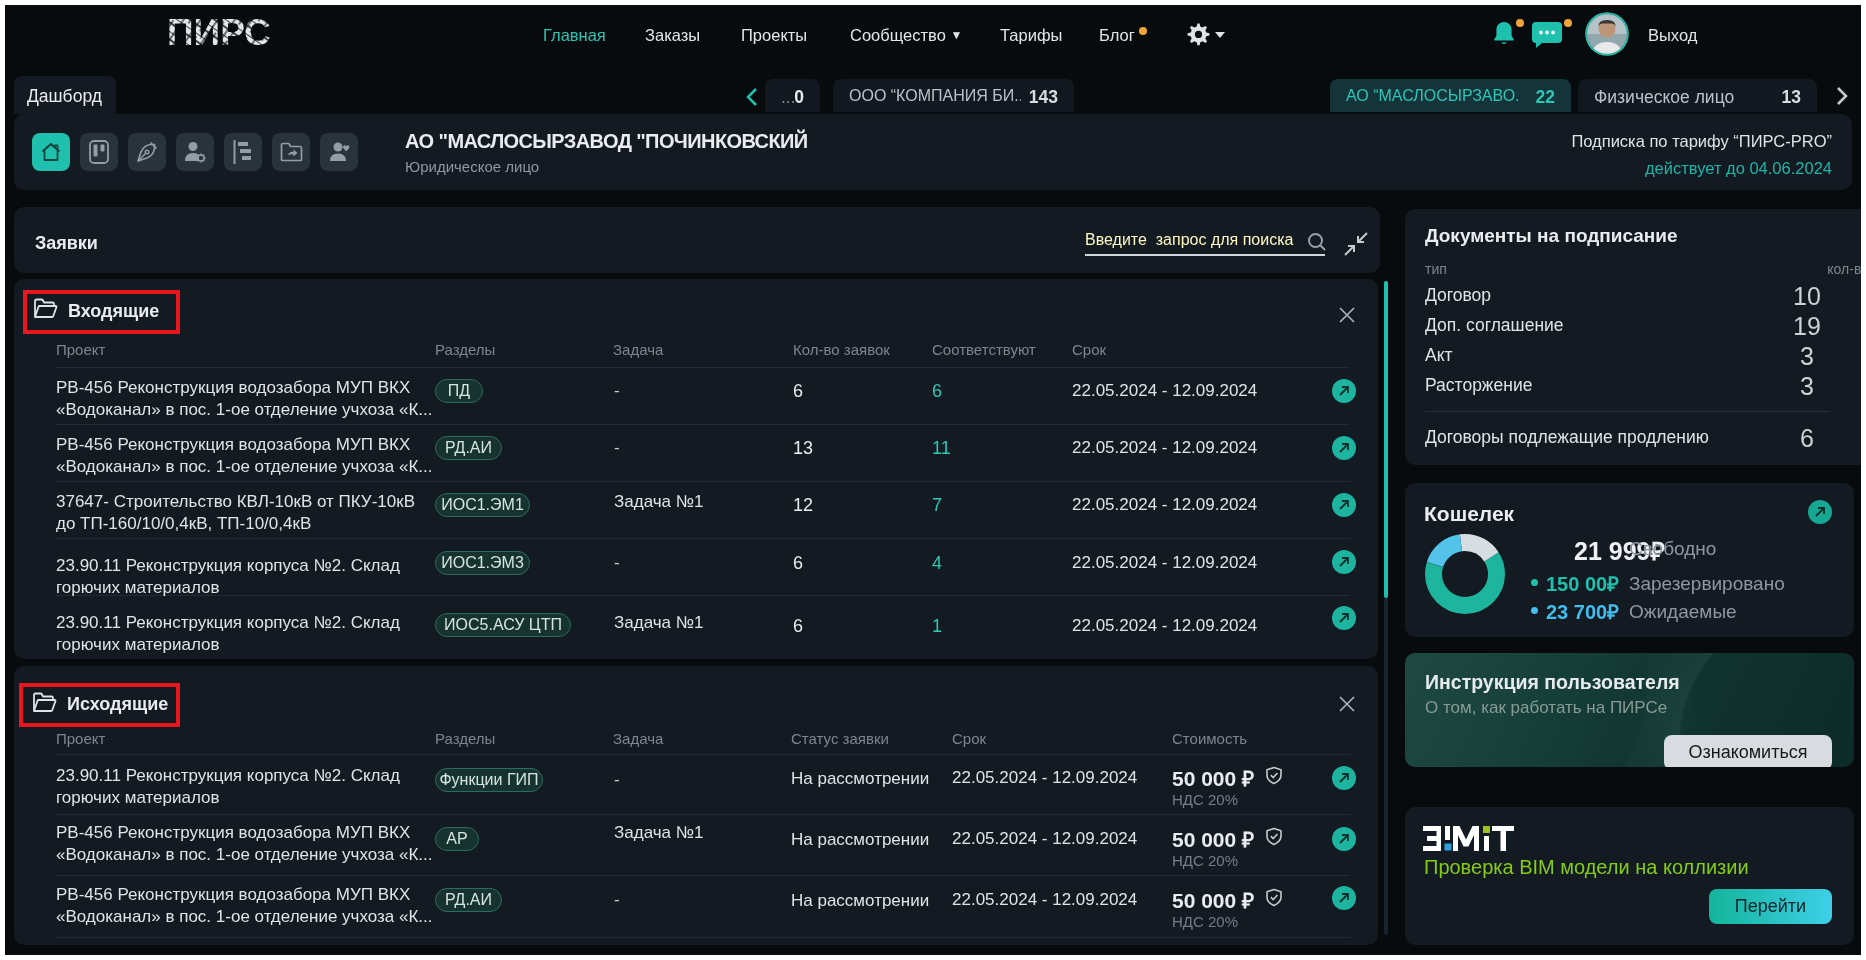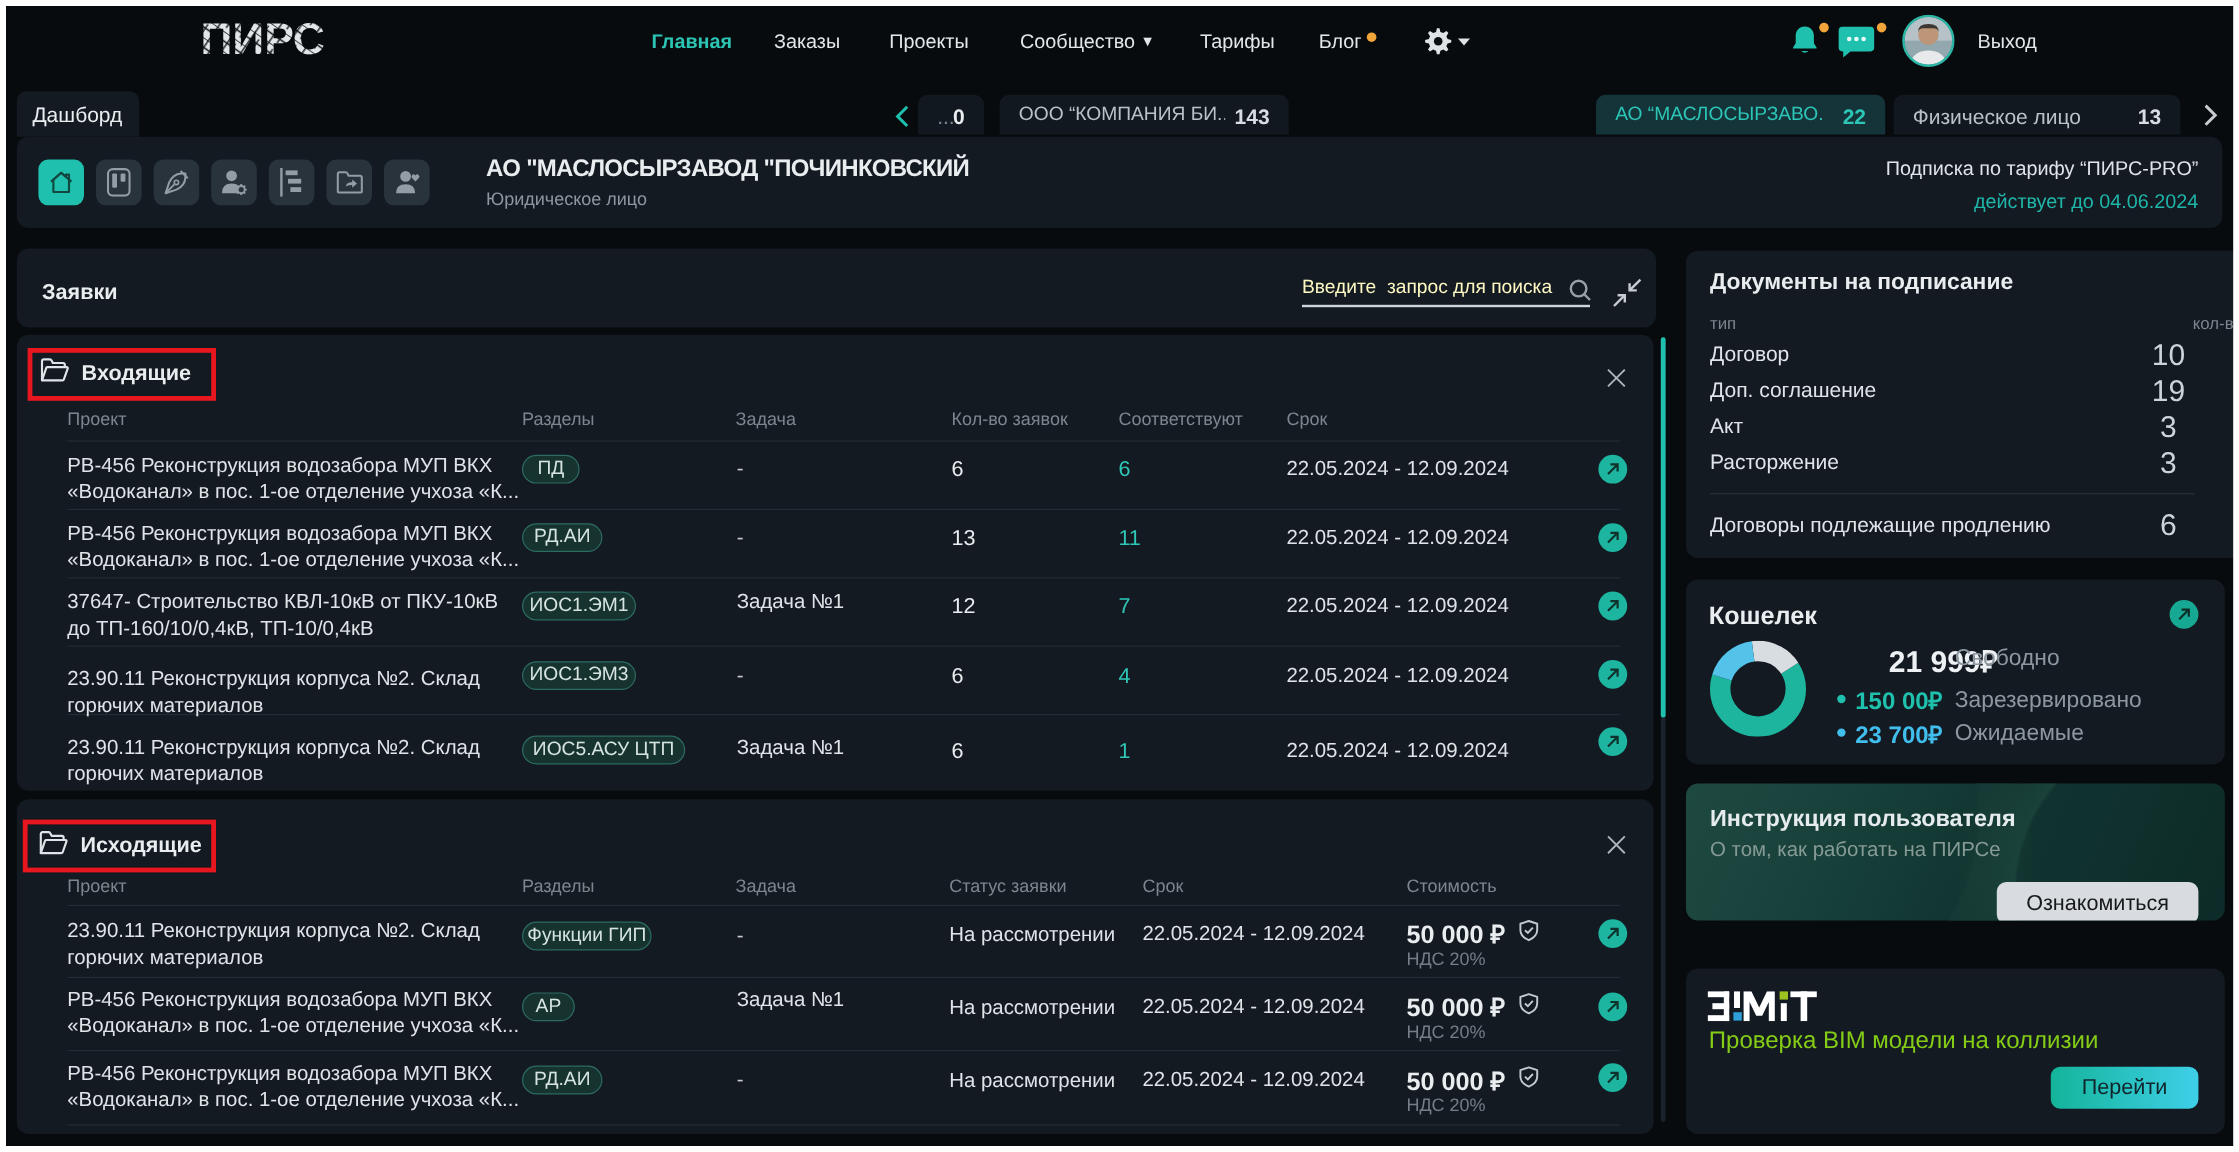--- a/index.html
+++ b/index.html
@@ -38,21 +38,21 @@
       <defs>
         <pattern id="crack" width="14" height="14" patternUnits="userSpaceOnUse" patternTransform="rotate(35)">
           <rect width="14" height="14" fill="#e2e6e9"></rect>
           <path d="M0 0 L14 0 M0 7 L14 7" stroke="#0b0e12" stroke-width="1.3"></path>
           <path d="M4 0 L4 14 M10 3 L10 11" stroke="#0b0e12" stroke-width="1.1"></path>
         </pattern>
       </defs>
       <text x="0" y="33" font-family="'Liberation Sans',sans-serif" font-weight="bold" font-size="37" letter-spacing="0" fill="url(#crack)">ПИРС</text>
     </svg>
   </div>
-  <div class="navlink" style="left:543px; color:#2cc5b4;font-weight:bold;">Главная</div>
+  <div class="navlink" style="left:543px; color:#2cc5b4;">Главная</div>
   <div class="navlink" style="left:645px;">Заказы</div>
   <div class="navlink" style="left:741px;">Проекты</div>
   <div class="navlink" style="left:850px;">Сообщество <span style="font-size:12px; position:relative; top:-2px;">▼</span></div>
   <div class="navlink" style="left:1000px;">Тарифы</div>
   <div class="navlink" style="left:1099px;">Блог</div>
   <div class="abs" style="left:1139px; top:27px; width:8px; height:8px; border-radius:50%; background:#f0a43a;"></div>
   <div class="abs" id="gear" style="left:1186px; top:22px;">
     <svg width="26" height="26" viewBox="0 0 26 26">
         <path d="M13 1.5 L15.2 1.5 L15.9 4.6 L18.3 5.6 L21 3.9 L22.6 5.5 L20.9 8.2 L21.9 10.6 L25 11.3 L25 13.5 L21.9 14.2 L20.9 16.6 L22.6 19.3 L21 20.9 L18.3 19.2 L15.9 20.2 L15.2 23.3 L13 23.3 L12.3 20.2 L9.9 19.2 L7.2 20.9 L5.6 19.3 L7.3 16.6 L6.3 14.2 L3.2 13.5 L3.2 11.3 L6.3 10.6 L7.3 8.2 L5.6 5.5 L7.2 3.9 L9.9 5.6 L12.3 4.6 Z" fill="#dfe3e6" transform="translate(-1.6,0)"></path>
         <circle cx="12.5" cy="12.4" r="3.6" fill="#0b0e12"></circle>

